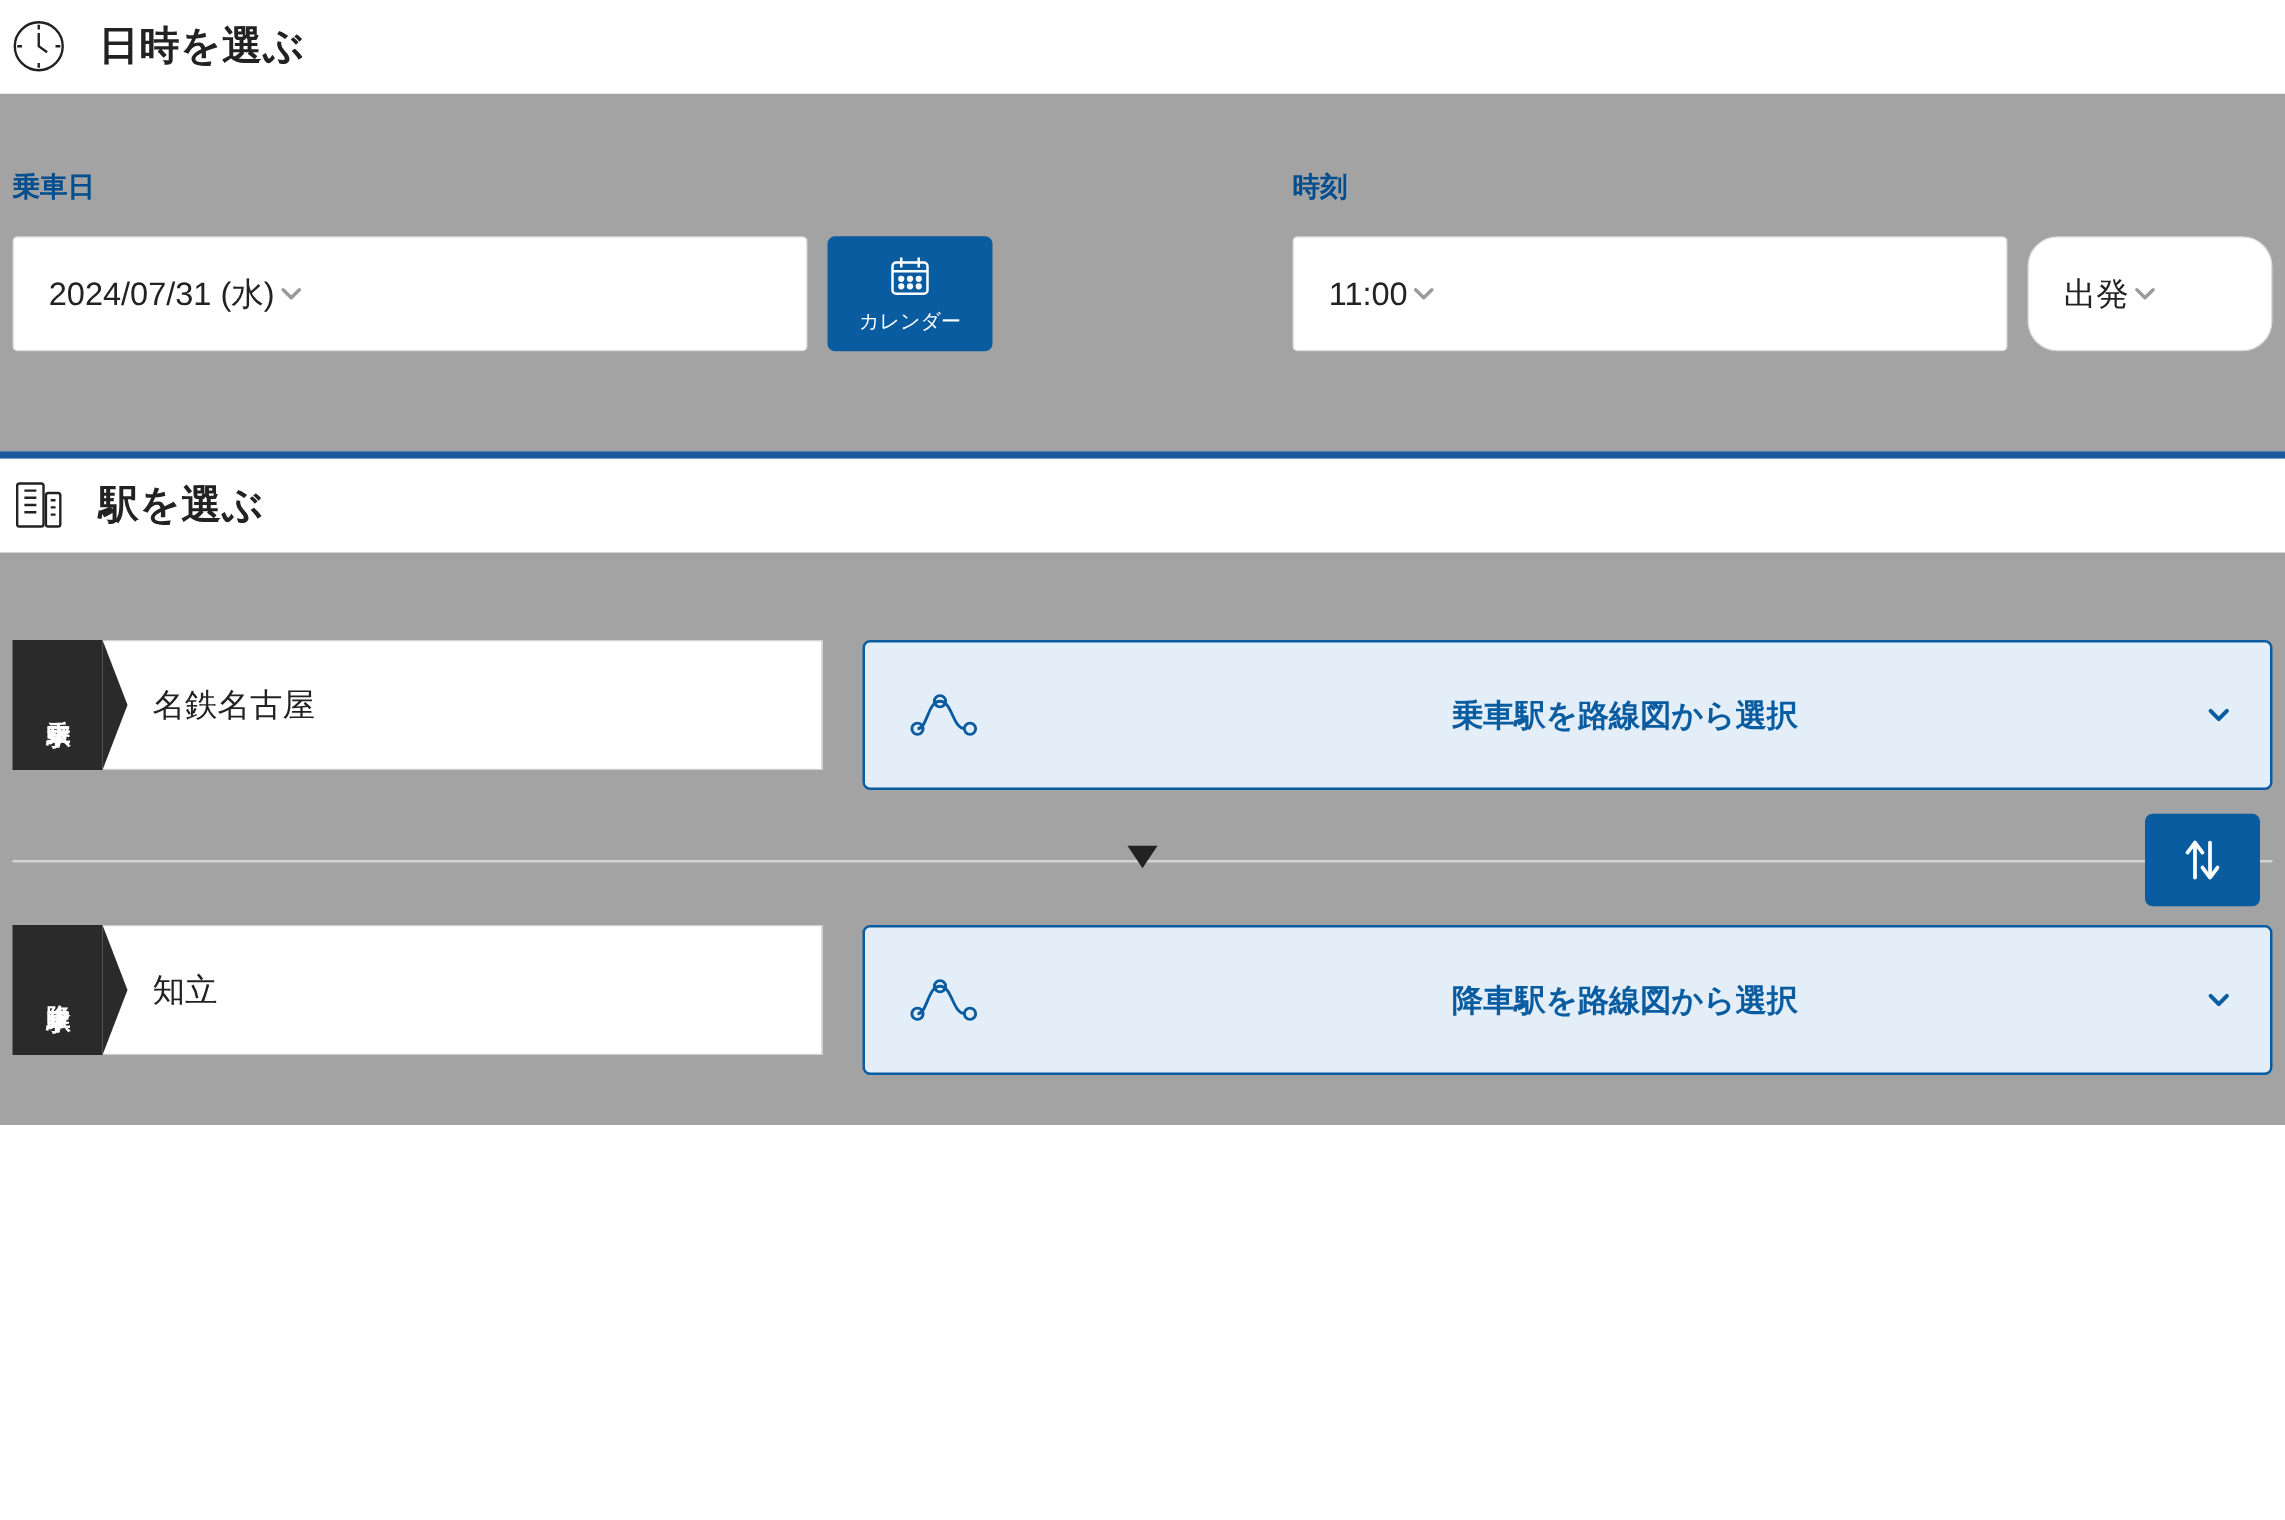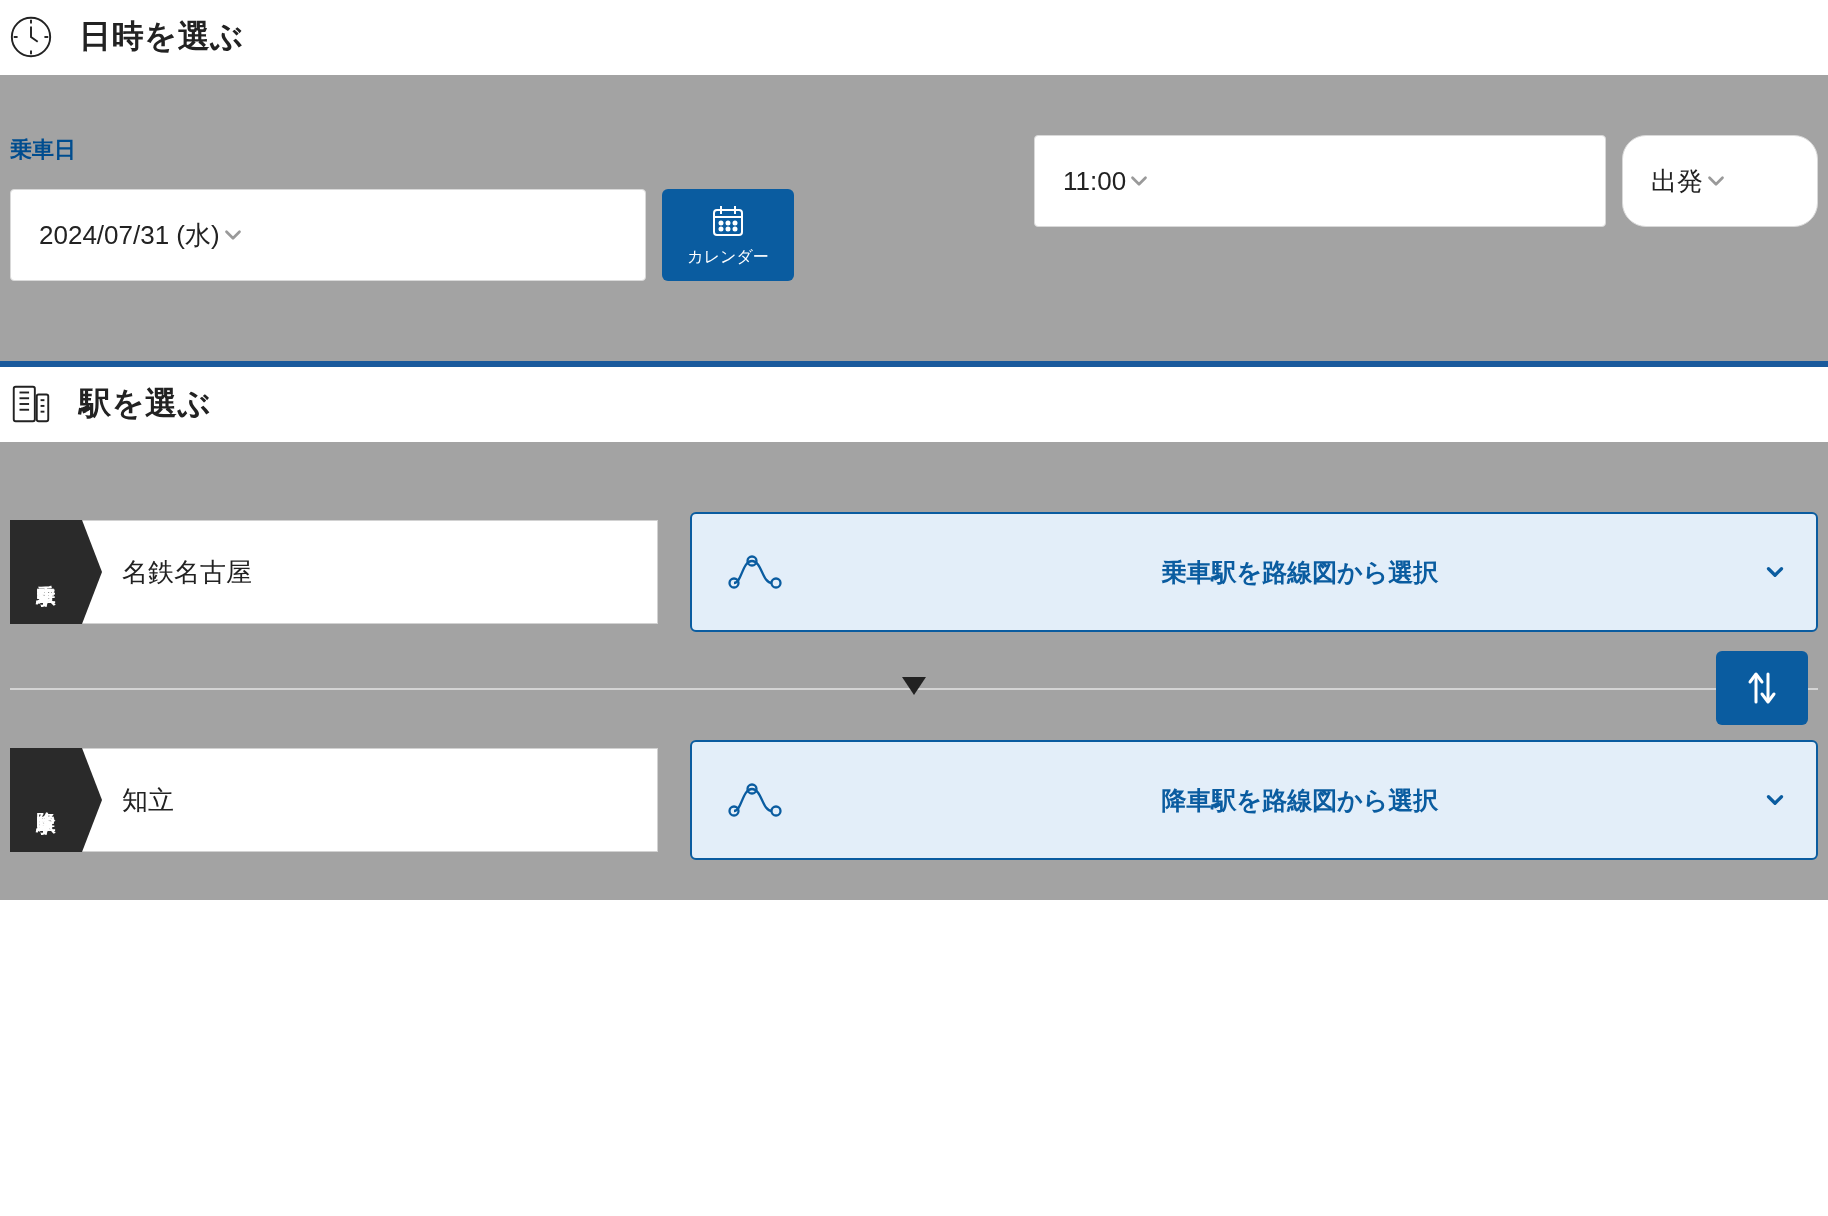--- a/index.html
+++ b/index.html
@@ -31,21 +31,21 @@
       flex:0 0 132px; background:#0a5ca0; color:#fff; border-radius:6px; height:92px;
       display:flex; flex-direction:column; align-items:center; justify-content:center; gap:8px;
       cursor:pointer; font-size:16px; font-weight:500;
     }
     .calendar-btn svg { width:36px; height:36px; }
 
     
     .divider { height:6px; background:#1a5a9c; }
 
     
-    .station-wrap { display:flex; gap:32px; align-items:center; }
+    .station-wrap { display:flex; gap:32px; align-items:flex-start; }
     .station-left { display:flex; flex:0 0 648px; height:104px; }
     .tag {
       position:relative;
       background:#2a2a2a; color:#fff; width:72px;
       display:flex; align-items:center; justify-content:center;
       font-size:19px; font-weight:700; line-height:1.15;
       writing-mode:vertical-rl;
       letter-spacing:0.1em;
     }
     .tag::after {
@@ -120,20 +120,21 @@
             <circle cx="11" cy="26" r="1.5" fill="currentColor"></circle>
               <circle cx="18" cy="26" r="1.5" fill="currentColor"></circle>
               <circle cx="25" cy="26" r="1.5" fill="currentColor"></circle>
           </svg>
           <span>カレンダー</span>
         </div>
       </div>
     </div>
 
     <div class="dt-col">
+      <div class="label">時刻</div>
       <div class="row">
         <div class="select-box">
           <span>11:00</span>
           <svg class="chev" viewBox="0 0 24 24">
               <path d="M6 9l6 6 6-6" fill="none" stroke="currentColor" stroke-width="2.5" stroke-linecap="round" stroke-linejoin="round"></path>
             </svg>
         </div>
         <div class="select-box select-narrow">
           <span>出発</span>
           <svg class="chev" viewBox="0 0 24 24">

